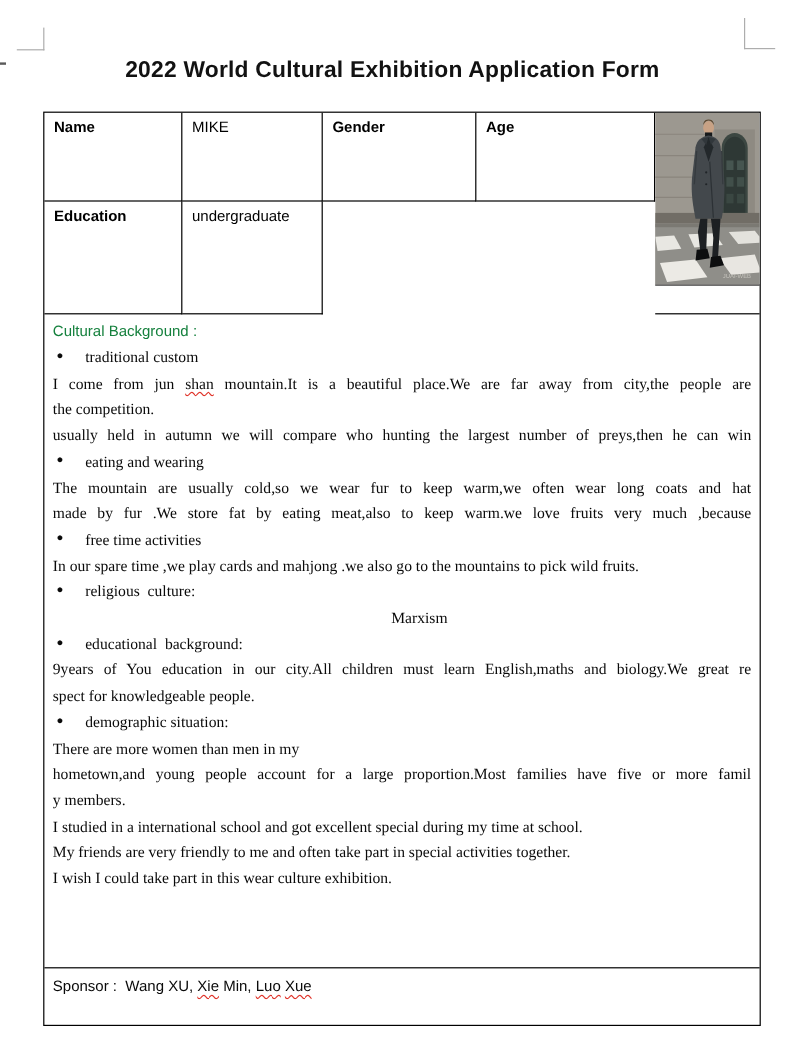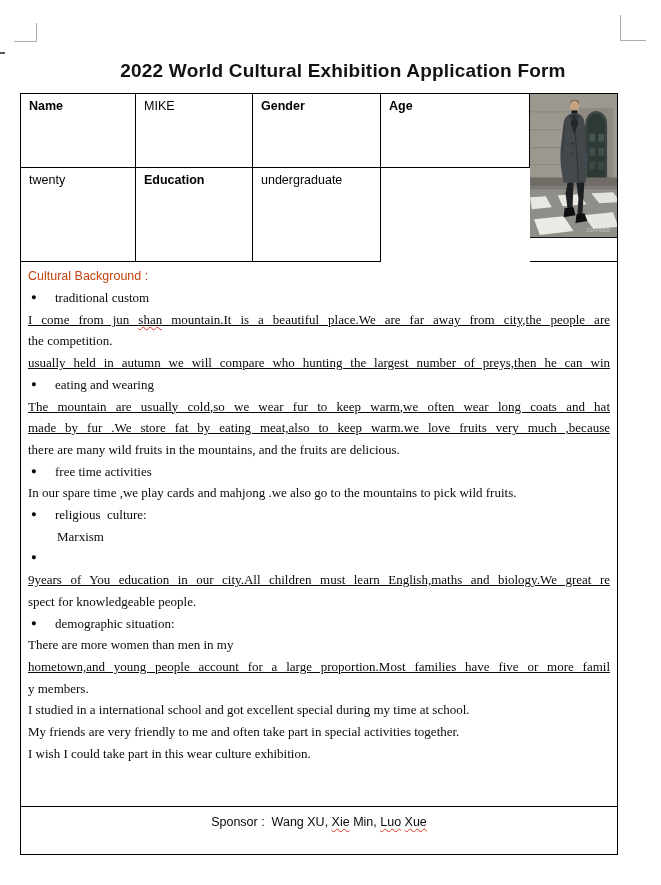--- a/index.html
+++ b/index.html
@@ -5,47 +5,47 @@
   html,body{margin:0;padding:0;background:#ffffff;}
   .page{position:relative;width:661px;height:885px;background:#fff;overflow:hidden;
         font-family:"Liberation Sans",sans-serif;color:#000;}
   
   .mark-tl{position:absolute;left:14px;top:23px;width:22px;height:18px;
            border-right:1px solid #adadad;border-bottom:1px solid #adadad;}
   .mark-tr{position:absolute;left:620px;top:15px;width:25px;height:25px;
            border-left:1px solid #adadad;border-bottom:1px solid #adadad;}
   .mark-left-tick{position:absolute;left:0;top:52px;width:5px;height:2px;background:#5a5a5a;}
   
-  .title{position:absolute;left:44px;top:48px;width:598px;text-align:center;
-         font-size:19px;font-weight:bold;color:#121212;letter-spacing:.2px;margin-top:12px;}
+  .title{position:absolute;left:28px;top:48px;width:598px;text-align:center;
+         font-size:19px;font-weight:bold;color:#121212;letter-spacing:.2px;}
   
-  .form-table{position:absolute;left:20px;top:93px;width:598px;box-sizing:border-box;
+  .form-table{position:absolute;left:36px;top:93px;width:598px;box-sizing:border-box;
               border:1.5px solid #000;background:#fff;}
   .info-grid{display:grid;grid-template-columns:115px 117px 128px 149px 1fr;
              grid-template-rows:74px 94px;}
   .cell{box-sizing:border-box;border-right:1.5px solid #000;border-bottom:1.5px solid #000;
         padding:4px 8px;font-size:12.5px;line-height:16px;overflow:hidden;}
   .cell.hdr{font-weight:bold;}
   .photo-cell{grid-column:5;grid-row:1/3;border-bottom:1.5px solid #000;border-right:none;
               padding:0;position:relative;box-sizing:border-box;}
   .photo-cell svg{display:block;width:100%;height:144px;border-bottom:1px solid #111;box-sizing:border-box;}
   
   .bg-cell{box-sizing:border-box;height:545px;border-bottom:1.5px solid #000;
            padding:4px 7px 0 7px;overflow:hidden;}
-  .bg-heading{font-family:"Liberation Sans",sans-serif;font-size:12.5px;line-height:21px;color:#c2410c;}
+  .bg-heading{font-family:"Liberation Sans",sans-serif;font-size:12.5px;line-height:21px;color:#15803d;}
   .bline{font-family:"Liberation Serif",serif;font-size:13px;line-height:21.7px;color:#0a0a0a;}
-  .bline.j{text-align:justify;text-align-last:justify;text-decoration:underline;}
-  .bline.ind{padding-left:29px;}
+  .bline.j{text-align:justify;text-align-last:justify;}
+  .bline.ind{padding-left:29px;text-align:center;}
   .bline.bullet{display:flex;}
   .bline .dot{flex:0 0 27px;box-sizing:border-box;padding-left:3px;font-size:9.5px;
               display:flex;align-items:center;}
   .bline .btxt{white-space:pre-wrap;}
   
   .sponsor-row{box-sizing:border-box;height:47px;padding:8px 7px 0 7px;font-size:12.5px;
-               color:#0a0a0a;text-align:center;}
+               color:#0a0a0a;}
   .sponsor-row span{white-space:pre-wrap;}
   
   .sp{text-decoration-line:underline;text-decoration-style:wavy;
       text-decoration-color:#e0352b;text-decoration-thickness:1px;text-underline-offset:2px;}
 </style>
 </head>
 <body>
 
 <div class="page">
 
@@ -55,21 +55,20 @@
 
   <div class="title">2022 World Cultural Exhibition Application Form</div>
 
   <div class="form-table">
 
     <div class="info-grid">
       <div class="cell hdr">Name</div>
       <div class="cell">MIKE</div>
       <div class="cell hdr">Gender</div>
       <div class="cell hdr">Age</div>
-      <div class="cell">twenty</div>
       <div class="cell hdr">Education</div>
       <div class="cell">undergraduate</div>
 
       <div class="photo-cell">
         <svg viewBox="0 0 88 144" preserveAspectRatio="none">
           <rect width="88" height="144" fill="#9c9890"></rect>
           <line x1="0" y1="18" x2="48" y2="18" stroke="#8a857d" stroke-width="1"></line>
           <line x1="0" y1="36" x2="40" y2="36" stroke="#8a857d" stroke-width="1"></line>
           <line x1="0" y1="54" x2="40" y2="54" stroke="#8a857d" stroke-width="1"></line>
           <line x1="0" y1="71" x2="48" y2="71" stroke="#8a857d" stroke-width="1"></line>
@@ -120,33 +119,33 @@
           </div>
           <div class="bline j">I come from   jun <span class="sp">shan</span> mountain.It is a beautiful place.We are far away from city,the people are</div>
           <div class="bline l">the competition.</div>
           <div class="bline j">usually held in autumn we will compare who hunting the largest number of preys,then he can win</div>
           <div class="bline bullet">
             <span class="dot">●</span>
             <span class="btxt">eating and wearing</span>
           </div>
           <div class="bline j">The mountain are usually cold,so we wear fur to keep warm,we often wear long coats and hat</div>
           <div class="bline j">made by fur .We store fat by eating meat,also to keep warm.we love fruits very much ,because</div>
-          <div class="bline l">there are many wild fruits in the mountains, and the fruits are delicious.</div>
           <div class="bline bullet">
             <span class="dot">●</span>
             <span class="btxt">free time activities</span>
           </div>
           <div class="bline l">In our spare time ,we play cards and mahjong .we also go to the mountains to pick wild fruits.</div>
           <div class="bline bullet">
             <span class="dot">●</span>
             <span class="btxt">religious  culture:</span>
           </div>
           <div class="bline ind">Marxism</div>
           <div class="bline bullet">
             <span class="dot">●</span>
+            <span class="btxt">educational  background:</span>
           </div>
           <div class="bline j">9years of You education in our city.All children must learn English,maths and biology.We great re</div>
           <div class="bline l">spect for knowledgeable people.</div>
           <div class="bline bullet">
             <span class="dot">●</span>
             <span class="btxt">demographic situation:</span>
           </div>
           <div class="bline l">There are more women than men in my</div>
           <div class="bline j">hometown,and young people account for a large proportion.Most families have five or more famil</div>
           <div class="bline l">y members.</div>

